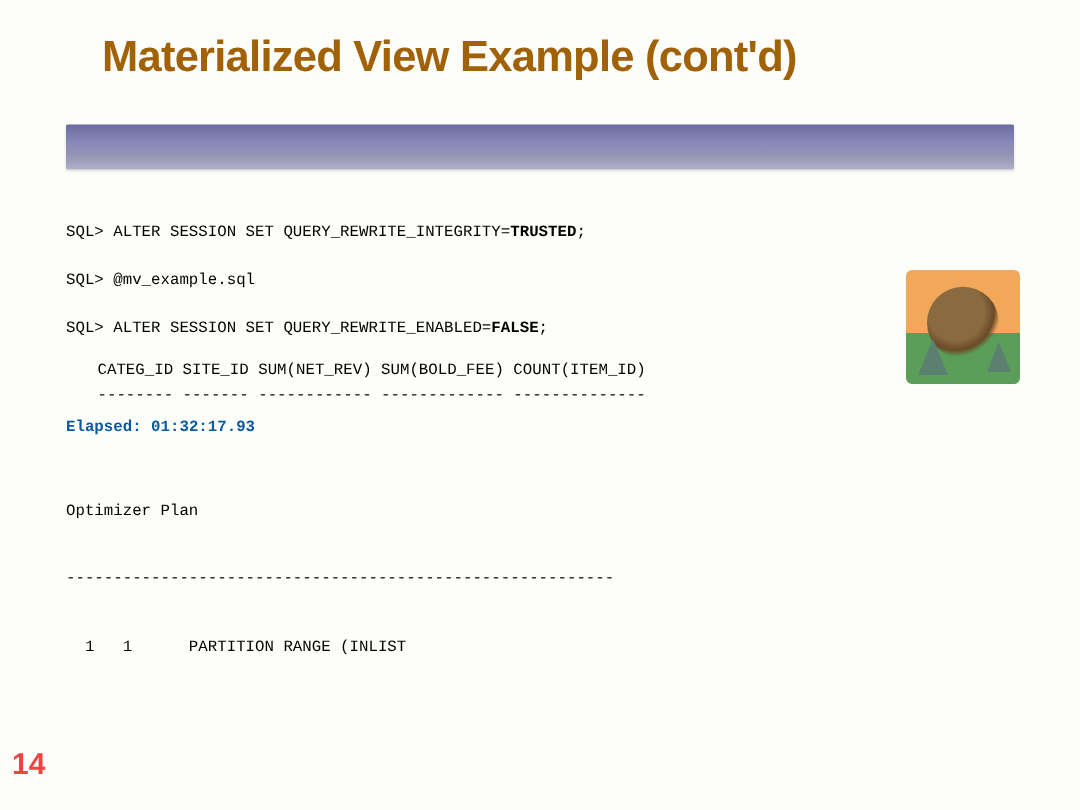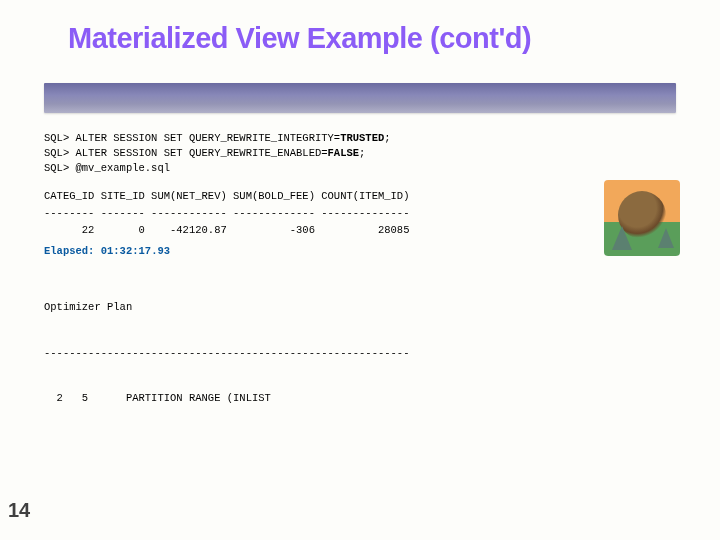--- a/index.html
+++ b/index.html
@@ -7,53 +7,53 @@
       width: 720px;
       height: 540px;
       background: #fdfdfa;
       font-family: Arial, sans-serif;
       position: relative;
       overflow: hidden;
     }
     .title {
       font-size: 29px;
       font-weight: bold;
-      color: #8b5cf6;
+      color: #a16207;
       padding: 22px 0 0 68px;
       letter-spacing: -0.5px;
     }
     .divider {
       margin: 28px 44px 0 44px;
       height: 30px;
       background: linear-gradient(180deg, #6b6ba0 0%, #8888b8 40%, #9595b5 70%, #b0b0c8 100%);
       border-radius: 1px;
       box-shadow: 0 1px 2px rgba(0,0,0,0.15);
     }
     .content {
       padding: 18px 44px 0 44px;
       font-family: "Courier New", monospace;
       font-size: 10.5px;
       line-height: 1.45;
       color: #000;
       position: relative;
     }
-    .sql-line { white-space: pre; }
+    .sql-line { white-space: pre; margin-top: 17px; }
     .bold { font-weight: bold; }
     .gap { height: 10px; }
-    .table-block { white-space: pre; margin-top: 2px; }
+    .table-block { white-space: pre; margin-top: 2px; margin-left: 21px; }
     .elapsed { color: #0a5aa0; font-weight: bold; margin-top: 6px; white-space: pre; }
     .exec-plan { margin-top: 10px; white-space: pre; }
     .page-num {
       position: absolute;
       left: 8px;
       bottom: 18px;
       font-family: Arial, sans-serif;
       font-size: 20px;
       font-weight: bold;
-      color: #404040;
+      color: #ef4444;
     }
     .cartoon {
       position: absolute;
       right: 40px;
       top: 180px;
       width: 76px;
       height: 76px;
       background: linear-gradient(180deg, #f2a85a 0%, #f2a85a 55%, #5a9e5a 55%, #5a9e5a 100%);
       border-radius: 4px;
       overflow: hidden;
@@ -96,35 +96,34 @@
 <div class="divider"></div>
 
 <div class="cartoon">
     <div class="tree2"></div>
   </div>
 
 <div class="content">
 
   <div class="sql-line"><span>SQL&gt; ALTER SESSION SET QUERY_REWRITE_INTEGRITY=</span><span class="bold">TRUSTED</span><span>;</span></div>
 
+  <div class="sql-line">SQL&gt; @mv_example.sql</div>
+
   <div class="sql-line"><span>SQL&gt; ALTER SESSION SET QUERY_REWRITE_ENABLED=</span><span class="bold">FALSE</span><span>;</span></div>
-
-  <div class="sql-line">SQL&gt; @mv_example.sql</div>
 
   <div class="gap"></div>
 
   <div class="table-block">CATEG_ID SITE_ID SUM(NET_REV) SUM(BOLD_FEE) COUNT(ITEM_ID)</div>
   <div class="table-block">-------- ------- ------------ ------------- --------------</div>
-  <div class="table-block">      22       0    -42120.87          -306          28085</div>
 
   <div class="elapsed"><span>Elapsed: </span><span>01:32:17.93</span></div>
 
   <div class="exec-plan">
     <div>Optimizer Plan</div>
     <div>----------------------------------------------------------</div>
-    <div>  2   5      PARTITION RANGE (INLIST</div>
+    <div>  1   1      PARTITION RANGE (INLIST</div>
     
     
   </div>
 
 </div>
 
 <div class="page-num">14</div>
 
 </body></html>

